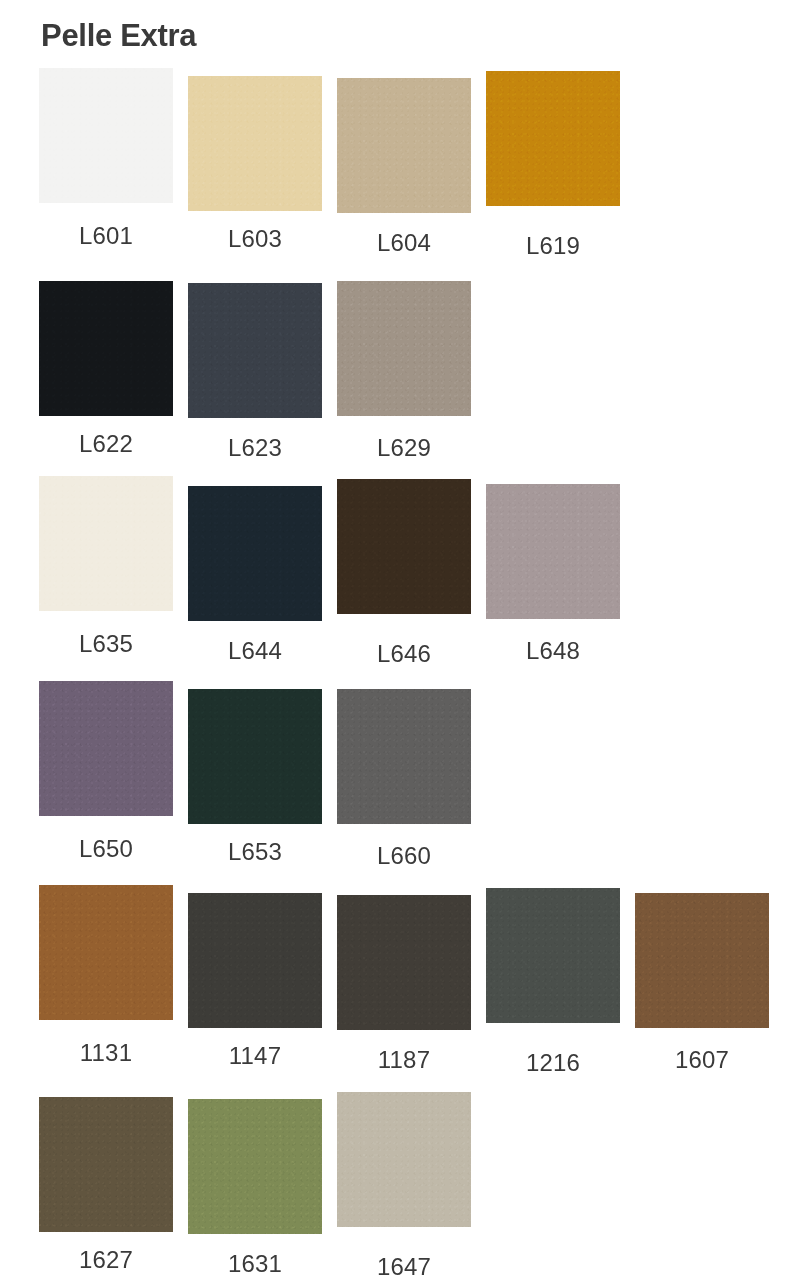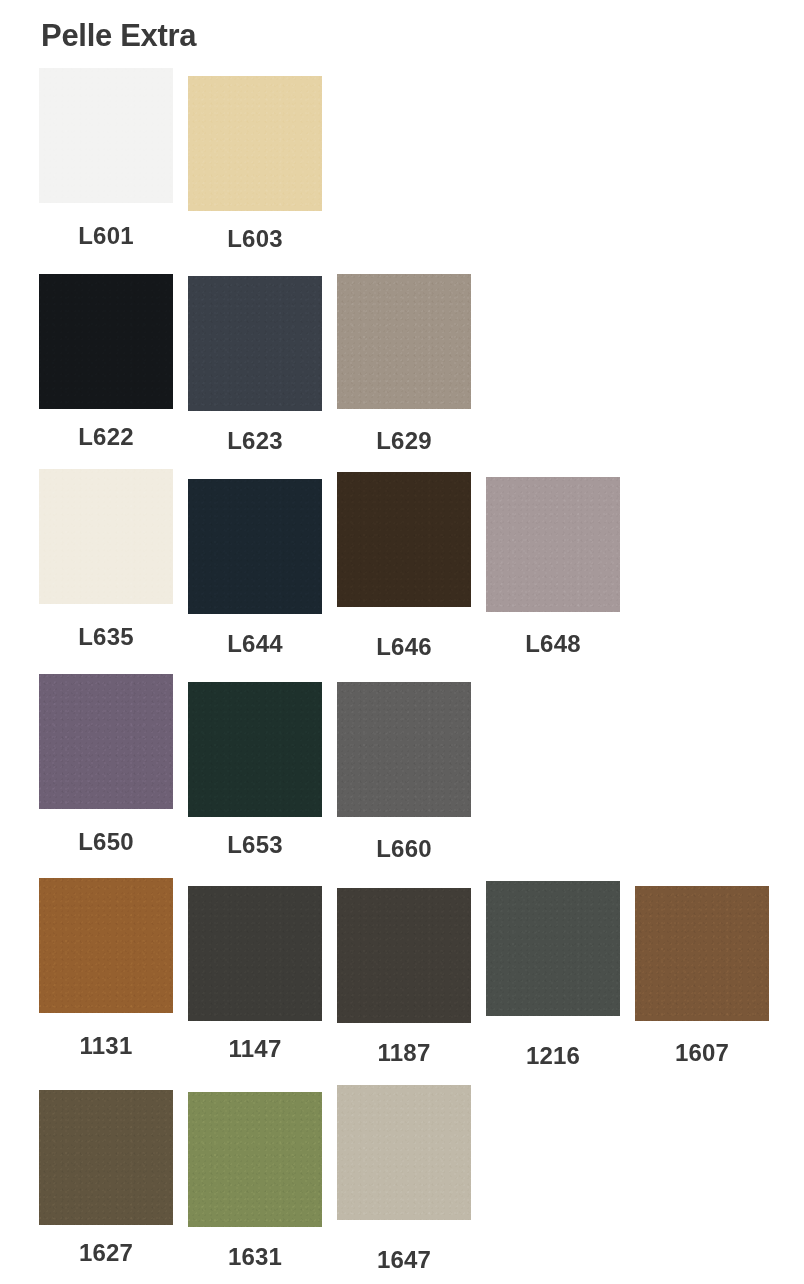--- a/index.html
+++ b/index.html
@@ -74,21 +74,21 @@
       radial-gradient(circle at 65% 15%, rgba(0,0,0,0.045) 0 1px, transparent 1px),
       radial-gradient(circle at 45% 70%, rgba(255,255,255,0.04) 0 1px, transparent 1px),
       radial-gradient(circle at 85% 55%, rgba(0,0,0,0.04) 0 1px, transparent 1px),
       radial-gradient(circle at 10% 85%, rgba(255,255,255,0.05) 0 1px, transparent 1px);
     background-size: 7px 7px, 9px 9px, 11px 11px, 6px 6px, 13px 13px;
     mix-blend-mode: overlay;
   }
 
   .swatch-label {
     font-size: 24px;
-    font-weight: bold;
+    font-weight: normal;
     color: #3a3a3a;
     letter-spacing: 0.2px;
     line-height: 30px;
     text-align: left;
     white-space: nowrap;
   }
 
   
   .stagger-0 .swatch-chip { margin-top: 0px; }
   .stagger-0 .swatch-label { margin-top: 18px; }
@@ -117,20 +117,28 @@
   <div class="swatch-grid">
       <div class="swatch-row">
         <div class="swatch-cell stagger-0">
           <div class="swatch-chip" style="background-color: rgb(243, 243, 242);"></div>
           <div class="swatch-label">L601</div>
         </div>
         <div class="swatch-cell stagger-1">
           <div class="swatch-chip" style="background-color: rgb(230, 211, 165);"></div>
           <div class="swatch-label">L603</div>
         </div>
+        <div class="swatch-cell stagger-2">
+          <div class="swatch-chip" style="background-color: rgb(197, 179, 148);"></div>
+          <div class="swatch-label">L604</div>
+        </div>
+        <div class="swatch-cell stagger-3">
+          <div class="swatch-chip" style="background-color: rgb(197, 134, 13);"></div>
+          <div class="swatch-label">L619</div>
+        </div>
       </div>
       <div class="swatch-row row-gap-1">
         <div class="swatch-cell stagger-1">
           <div class="swatch-chip" style="background-color: rgb(20, 23, 26);"></div>
           <div class="swatch-label">L622</div>
         </div>
         <div class="swatch-cell stagger-2">
           <div class="swatch-chip" style="background-color: rgb(58, 64, 73);"></div>
           <div class="swatch-label">L623</div>
         </div>

